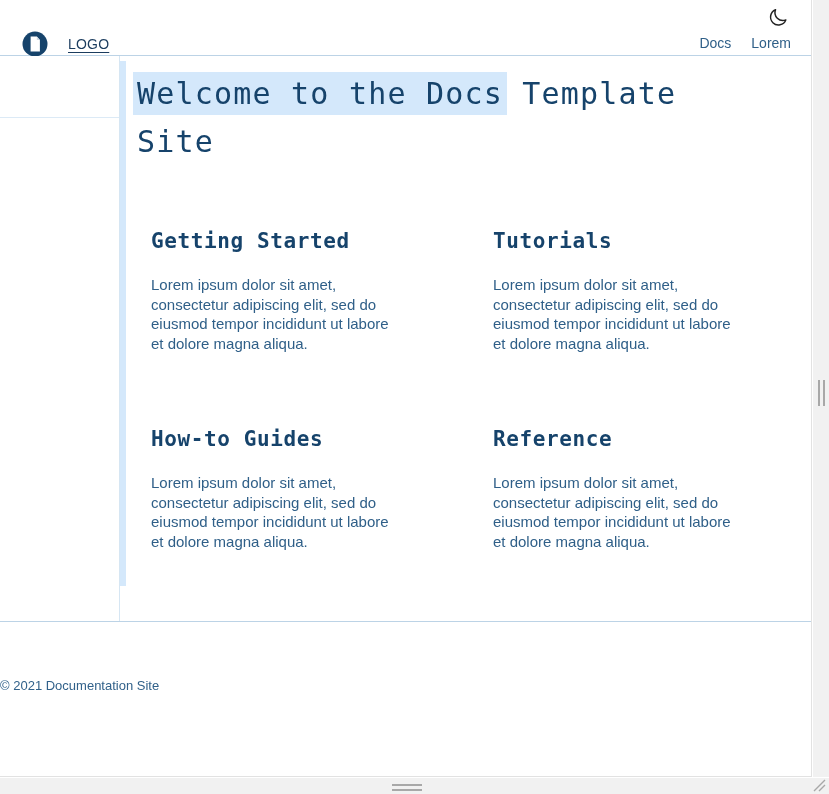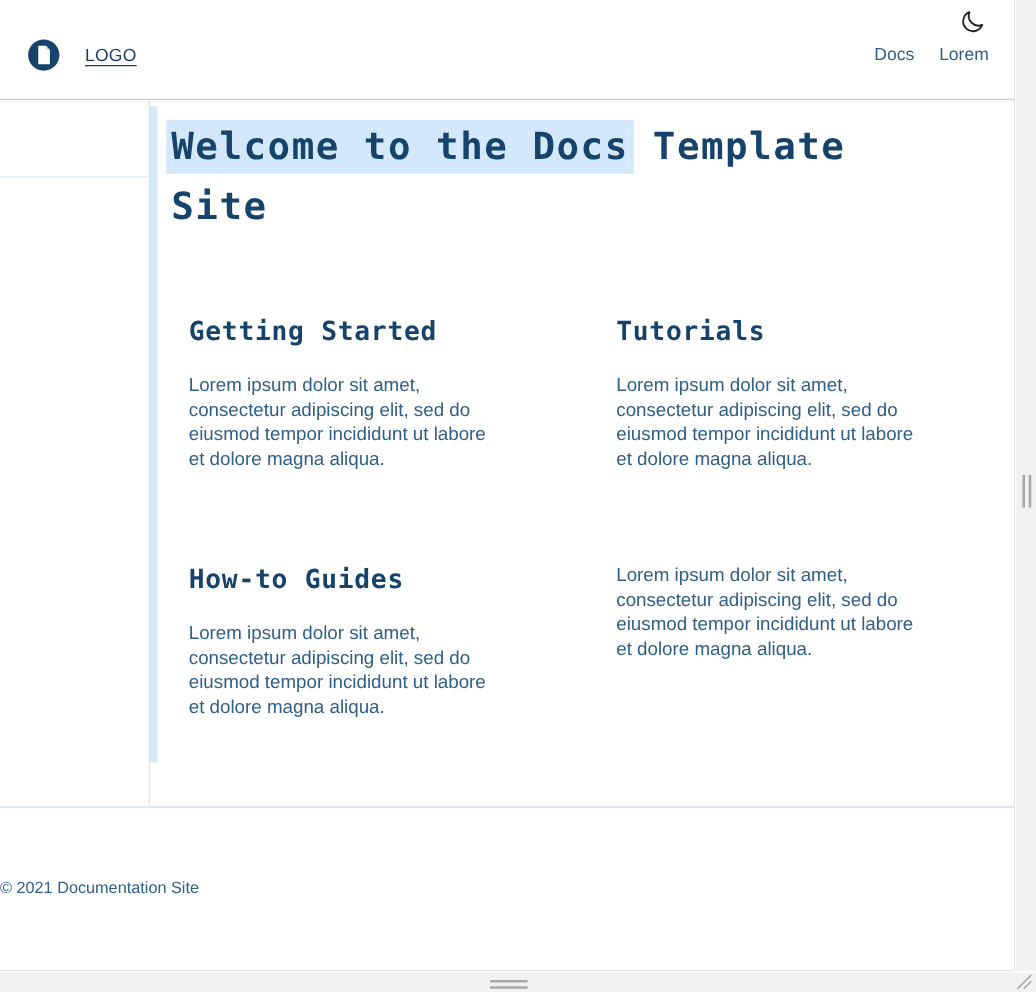--- a/index.html
+++ b/index.html
@@ -91,21 +91,21 @@
     position: absolute;
     right: 2px;
     bottom: 1px;
     width: 16px;
     height: 16px;
   }
 
   
   #site-header {
     position: relative;
-    height: 80px;
+    height: 56px;
     border-bottom: 1px solid #bcd3e6;
     background: #ffffff;
     padding-left: 45px;
   }
 
   #moon-toggle {
     position: absolute;
     right: 22px;
     top: 6px;
     width: 22px;
@@ -206,21 +206,21 @@
     width: 6px;
     height: 525px;
     background: #d4e8fb;
   }
 
   #page-title {
     margin: 0;
     padding: 14px 0 0 17px;
     font-family: "DejaVu Sans Mono", "Liberation Mono", monospace;
     font-size: 30px;
-    font-weight: bold;
+    font-weight: normal;
     line-height: 48px;
     color: #16436b;
     letter-spacing: 1.2px;
     max-width: 560px;
   }
   #page-title .hl {
     background: #d4e8fb;
     box-shadow: 0 0 0 4px #d4e8fb;
   }
 
@@ -349,20 +349,21 @@
 
           <section class="card">
             <div class="card-inner">
               <h2>How-to Guides</h2>
               <p>Lorem ipsum dolor sit amet, consectetur adipiscing elit, sed do eiusmod tempor incididunt ut labore et dolore magna aliqua.</p>
             </div>
           </section>
 
           <section class="card">
             <div class="card-inner">
+              <h2>Reference</h2>
               <p>Lorem ipsum dolor sit amet, consectetur adipiscing elit, sed do eiusmod tempor incididunt ut labore et dolore magna aliqua.</p>
             </div>
           </section>
 
         </div>
       </main>
     </div>
 
     <footer id="site-footer">
       <div id="copyright">© 2021 Documentation Site</div>

